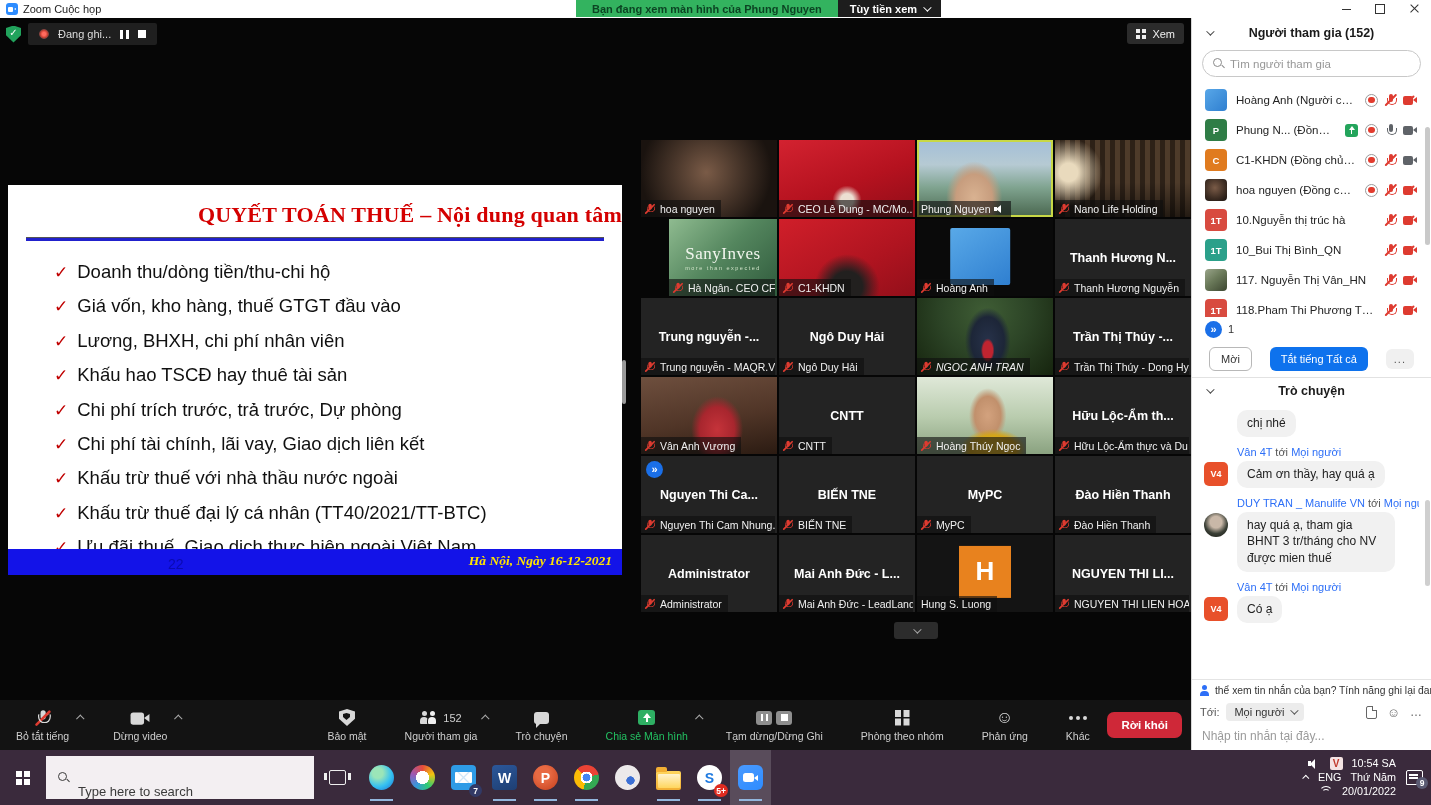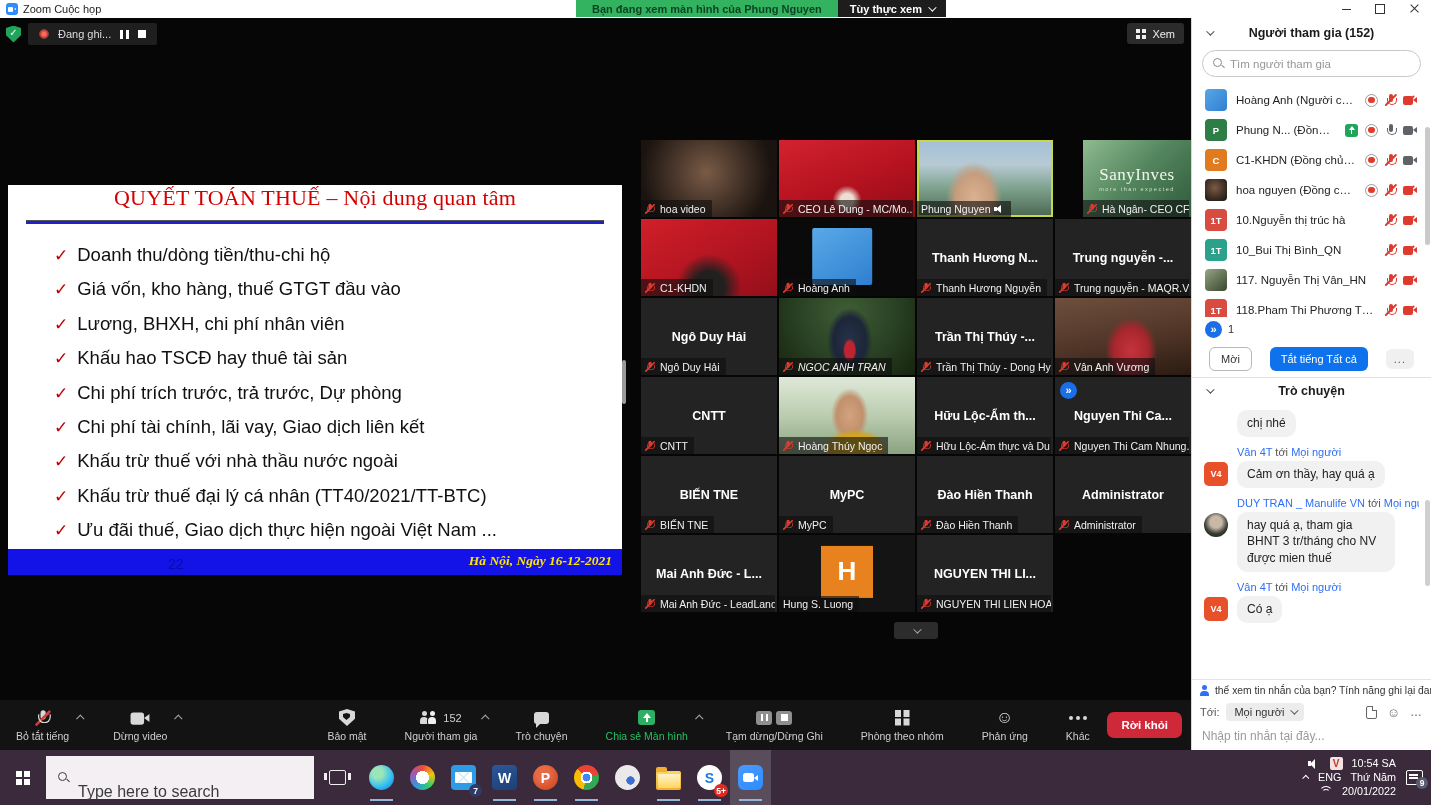--- a/index.html
+++ b/index.html
@@ -40,22 +40,22 @@
   .rec-pause { width:9px; height:9px; border-left:3px solid #fff; border-right:3px solid #fff; cursor:pointer; }
   .rec-stop { width:8px; height:8px; background:#fff; cursor:pointer; }
 
   #view-btn { position:absolute; top:5px; right:7px; height:21px; background:#2b2b2b; border-radius:3px; color:#eee;
     font-size:11px; display:flex; align-items:center; gap:6px; padding:0 9px; cursor:pointer; }
   .grid4s { width:10px; height:10px; position:relative; }
   .grid4s::before { content:""; position:absolute; width:4px; height:4px; background:#eee; box-shadow:6px 0 0 #eee, 0 6px 0 #eee, 6px 6px 0 #eee; }
 
   
   #slide { position:absolute; left:8px; top:167px; width:614px; height:390px; background:#fff; }
-  #slide-title { text-align:center; color:#d40000; font-family:"Liberation Serif","DejaVu Serif",serif;
-    font-weight:normal; font-size:22px; letter-spacing:.2px; }
+  #slide-title { margin-top:17px; text-align:right; color:#d40000; font-family:"Liberation Serif","DejaVu Serif",serif;
+    font-weight:bold; font-size:22px; letter-spacing:.2px; }
   #slide-rule { height:4px; background:#2121cc; margin:9px 18px 0 18px; border-top:1px solid #555; }
   #bullets { margin:14px 0 0 46px; }
   .bullet { font-size:18.5px; color:#101010; line-height:33.4px; white-space:nowrap; }
   .bullet .chk { color:#c00000; font-weight:bold; margin-right:9px; font-size:17px; }
   #slide-footer { position:absolute; left:0; right:0; bottom:0; height:26px; background:#1313e8; }
   #slide-pagenum { position:absolute; left:160px; top:7px; font-size:14px; color:#0a0ab2; }
   #slide-date { position:absolute; right:10px; top:4px; color:#ffe400; font-family:"Liberation Serif","DejaVu Serif",serif;
     font-style:italic; font-weight:bold; font-size:13.5px; }
   #pane-handle { position:absolute; left:622px; top:342px; width:4px; height:44px; background:#9a9a9a; border-radius:2px; }
 
@@ -225,21 +225,21 @@
   #chat-input-row input::placeholder { color:#9a9a9a; }
 
   
   #taskbar { position:absolute; left:0; bottom:0; width:1431px; height:55px; background:#3a2a3c;
     display:flex; align-items:center; z-index:20; }
   #start { width:46px; height:55px; display:flex; align-items:center; justify-content:center; cursor:pointer; }
   .i-win { width:14px; height:14px; }
   .i-win::before { content:""; position:absolute; width:6px; height:6px; background:#fff; box-shadow:8px 0 0 #fff, 0 8px 0 #fff, 8px 8px 0 #fff; }
   #tb-search { width:268px; height:43px; background:#f3eff2; display:flex; align-items:center; gap:9px; padding:0 12px; }
   .i-mag.dark::before { border-color:#3b3b3b; } .i-mag.dark::after { background:#3b3b3b; }
-  #tb-search input { border:none; outline:none; background:transparent; font-size:16px; color:#4d7c0f; width:100%; font-family:inherit;margin-top:28px; }
+  #tb-search input { border:none; outline:none; background:transparent; font-size:13px; color:#4d7c0f; width:100%; font-family:inherit;margin-top:28px; }
   #tb-search input::placeholder { color:#3b3b3b; }
   .i-taskview { width:17px; height:15px; border:1.5px solid #efefef; border-radius:2px; margin:0 15px; cursor:pointer; }
   .i-taskview::before { content:""; position:absolute; left:-6px; top:2px; width:3px; height:7px; background:#efefef; }
   .i-taskview::after { content:""; position:absolute; right:-6px; top:2px; width:3px; height:7px; background:#efefef; }
   #tb-apps { display:flex; align-items:center; height:55px; }
   .tapp { width:41px; height:55px; display:flex; align-items:center; justify-content:center; position:relative; cursor:pointer; }
   .tapp .ul { position:absolute; bottom:4px; left:9px; width:23px; height:2px; background:#93b6dd; }
   .tapp.zoomactive { background:rgba(255,255,255,.16); }
   .ticon { width:25px; height:25px; position:relative; flex:none; }
   .ic-edge { border-radius:50%; background:radial-gradient(circle at 35% 32%, #9be5b8 0 22%, #35c1f1 58%, #1b6fd0 100%); }
@@ -296,21 +296,21 @@
   <div class="win-ctrls">
     <span class="wc wc-min"></span>
     <span class="wc wc-max"></span>
     <span class="wc wc-close"></span>
   </div>
 </div>
 
 <div id="banner">
   <div id="banner-green">Bạn đang xem màn hình của Phung Nguyen</div>
   <div id="banner-btn">
-    <span>Tùy thực xem</span>
+    <span>Tùy tiền xem</span>
     <span class="chev"></span>
   </div>
 </div>
 
 <div id="main">
 
   <div id="rec-bar">
     <span class="shield"></span>
     <div id="rec-pill">
       <span class="rec-dot"></span>
@@ -345,35 +345,43 @@
     </div>
   </div>
   <div id="pane-handle"></div>
 
   <div id="gallery">
     <div class="tile bg-p1">
       <div class="tile-label">
           <span class="i i-mic red sm">
             <i class="sl"></i>
           </span>
-          <span>hoa video</span>
+          <span>hoa nguyen</span>
         </div>
     </div>
     <div class="tile bg-p2">
       <div class="tile-label">
           <span class="i i-mic red sm">
             <i class="sl"></i>
           </span>
           <span>CEO Lê Dung - MC/Mo...</span>
         </div>
     </div>
     <div class="tile bg-p3 active">
       <div class="tile-label">
           <span>Phung Nguyen</span>
           <span class="i i-spkr"></span>
+        </div>
+    </div>
+    <div class="tile bg-p4">
+      <div class="tile-label">
+          <span class="i i-mic red sm">
+            <i class="sl"></i>
+          </span>
+          <span>Nano Life Holding</span>
         </div>
     </div>
 
     <div class="tile bg-p5">
       <div class="tc-logo">
         <span class="logo-main">SanyInves</span>
         <span class="logo-sub">more than expected</span>
       </div>
       <div class="tile-label">
           <span class="i i-mic red sm">

